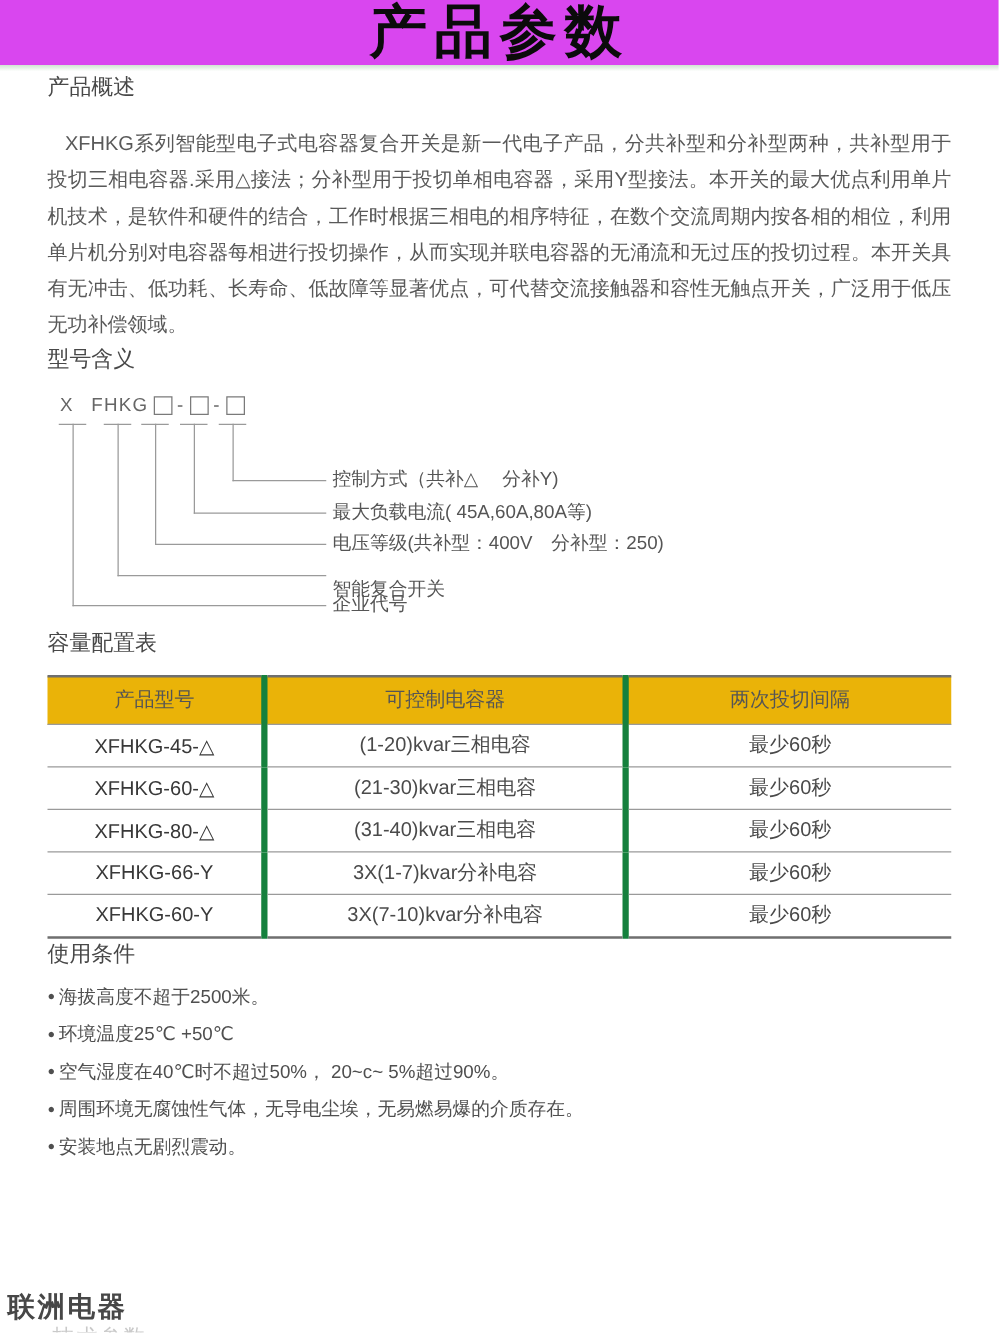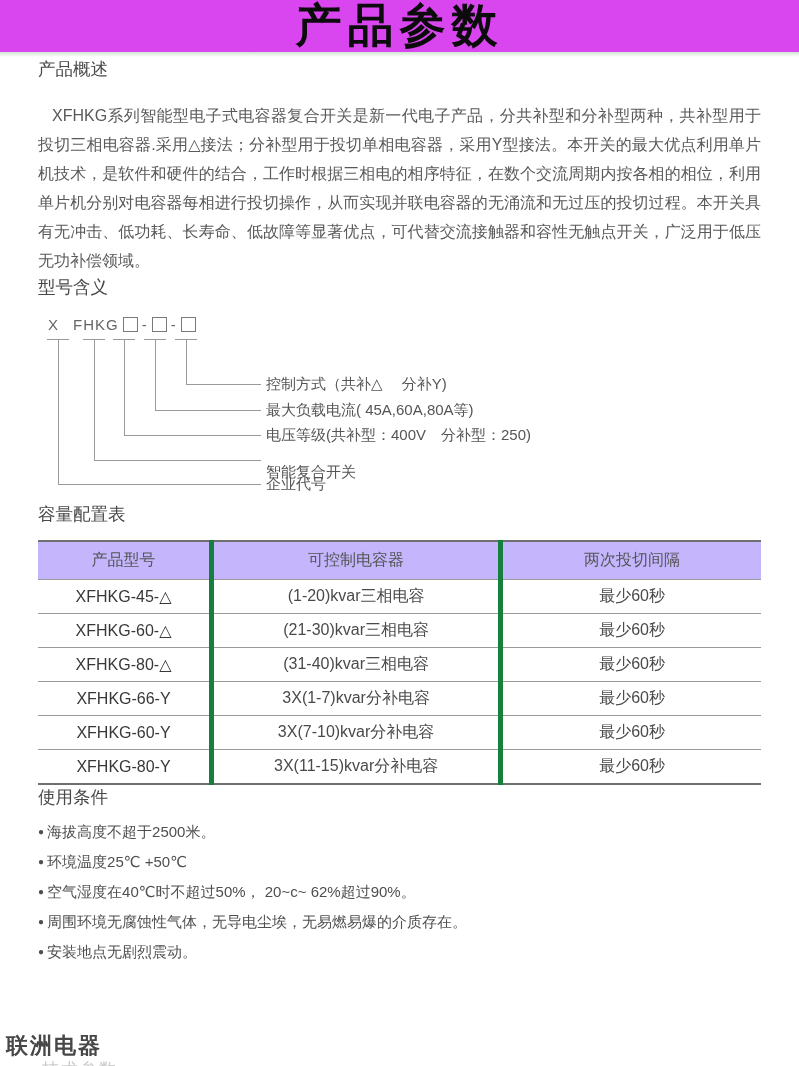--- a/index.html
+++ b/index.html
@@ -93,21 +93,21 @@
     border-top: 2px solid #6f6f6f;
     border-bottom: 2px solid #6f6f6f;
     font-size: 16px;
   }
   table.cap th, table.cap td {
     text-align: center;
     border-bottom: 1px solid #9a9a9a;
     padding: 0;
   }
   table.cap th {
-    background: #c4b5fd;
+    background: #eab308;
     height: 37px;
     font-weight: normal;
     color: #555;
   }
   table.cap td { height: 33px; color: #4a4a4a; }
   table.cap td:first-child { color: #383838; font-weight: 500; }
   table.cap th + th, table.cap td + td { border-left: 5px solid #15803d; }
   table.cap .c1 { width: 24%; }
   table.cap .c2 { width: 40%; }
   table.cap .c3 { width: 36%; }
@@ -215,43 +215,38 @@
           <tr>
             <td>XFHKG-66-Y</td>
             <td>3X(1-7)kvar分补电容</td>
             <td>最少60秒</td>
           </tr>
           <tr>
             <td>XFHKG-60-Y</td>
             <td>3X(7-10)kvar分补电容</td>
             <td>最少60秒</td>
           </tr>
-          <tr>
-            <td>XFHKG-80-Y</td>
-            <td>3X(11-15)kvar分补电容</td>
-            <td>最少60秒</td>
-          </tr>
         </tbody>
       </table>
     </section>
 
     <section>
       <h2 class="sec sec-conditions">使用条件</h2>
       <div class="cond-list">
         <div class="cond-item">
           <span class="bullet">●</span>
           <span>海拔高度不超于2500米。</span>
         </div>
         <div class="cond-item">
           <span class="bullet">●</span>
           <span>环境温度25℃ +50℃</span>
         </div>
         <div class="cond-item">
           <span class="bullet">●</span>
-          <span>空气湿度在40℃时不超过50%， 20~c~ 62%超过90%。</span>
+          <span>空气湿度在40℃时不超过50%， 20~c~ 5%超过90%。</span>
         </div>
         <div class="cond-item">
           <span class="bullet">●</span>
           <span>周围环境无腐蚀性气体，无导电尘埃，无易燃易爆的介质存在。</span>
         </div>
         <div class="cond-item">
           <span class="bullet">●</span>
           <span>安装地点无剧烈震动。</span>
         </div>
       </div>

